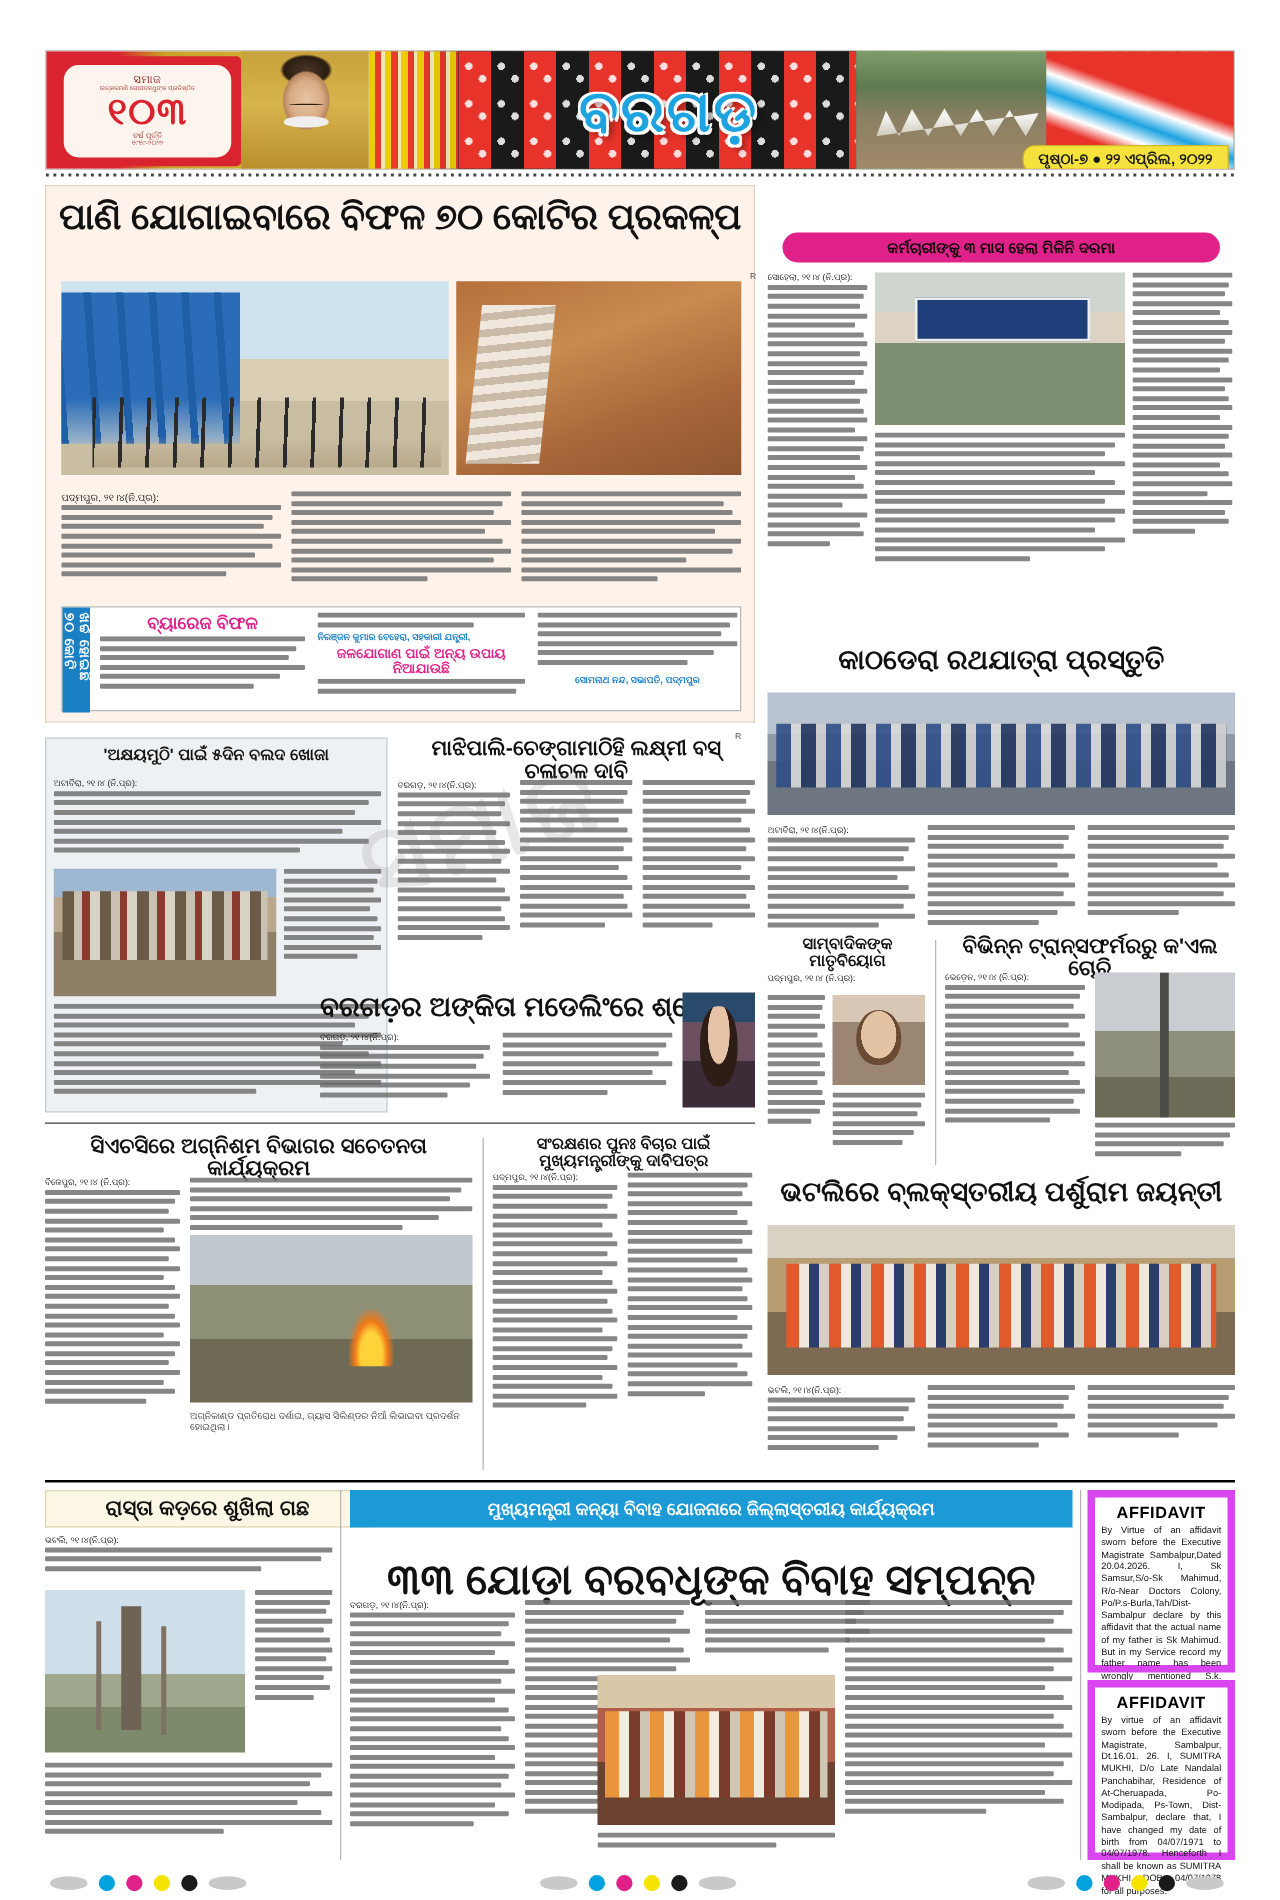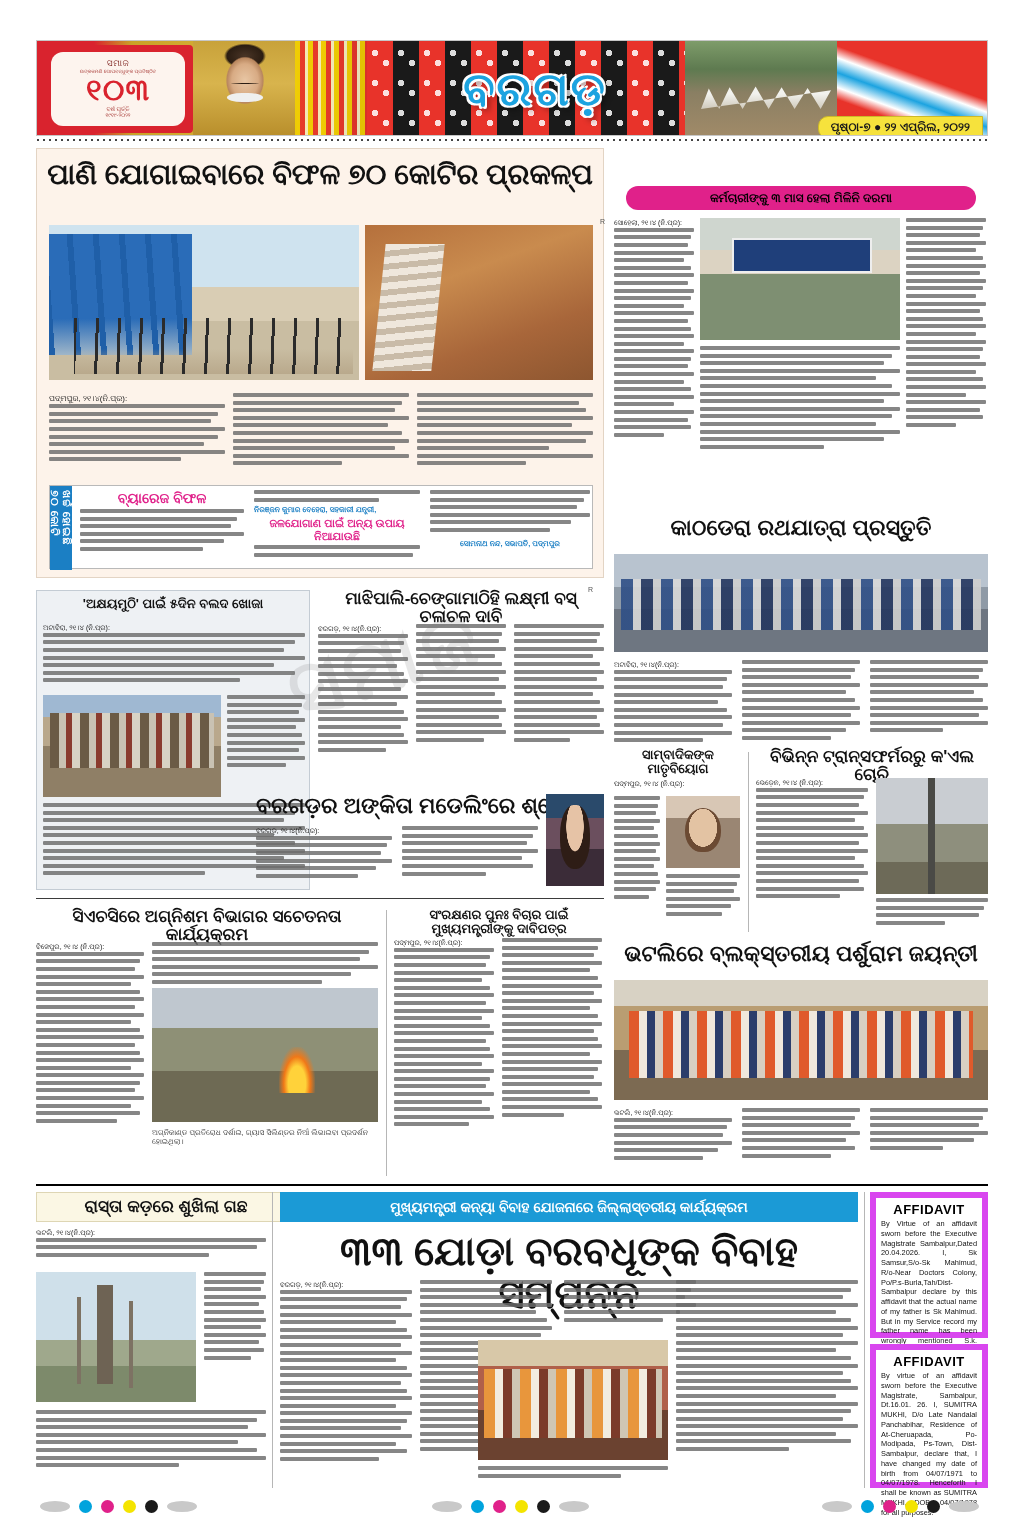--- a/index.html
+++ b/index.html
@@ -862,21 +862,21 @@
         <div class="ln s2"></div>
         <div class="ln s1"></div>
         <div class="ln s6"></div>
     </div>
   </div>
 
   <div class="vrule" style="left:272px; top:1192px; height:296px;"></div>
 
   <div class="blk" style="left:280px; top:1192px; width:578px; height:296px;">
     <div class="banner-blue" style="width:578px; height:30px; font-size:14px;">ମୁଖ୍ୟମନ୍ତ୍ରୀ କନ୍ୟା ବିବାହ ଯୋଜନାରେ ଜିଲ୍ଲାସ୍ତରୀୟ କାର୍ଯ୍ୟକ୍ରମ</div>
-    <div class="hl" style="font-size:40px; text-align:center; margin-top:8px;">୩୩ ଯୋଡ଼ା ବରବଧୂଙ୍କ ବିବାହ ସମ୍ପନ୍ନ</div>
+    <div class="hl" style="font-size:34px; text-align:center; margin-top:24px;">୩୩ ଯୋଡ଼ା ବରବଧୂଙ୍କ ବିବାହ ସମ୍ପନ୍ନ</div>
     <div class="body-col" style="left:0; top:88px; width:132px; height:204px;">
       <div style="font-size:7px;color:#111;line-height:1.4;">ବରଗଡ଼, ୨୧।୪(ନି.ପ୍ର):</div>
       <div class="ln s1"></div>
         <div class="ln s2"></div>
         <div class="ln s3"></div>
         <div class="ln s1"></div>
       <div class="ln s5"></div>
         <div class="ln s2"></div>
         <div class="ln s1"></div>
         <div class="ln s3"></div>

